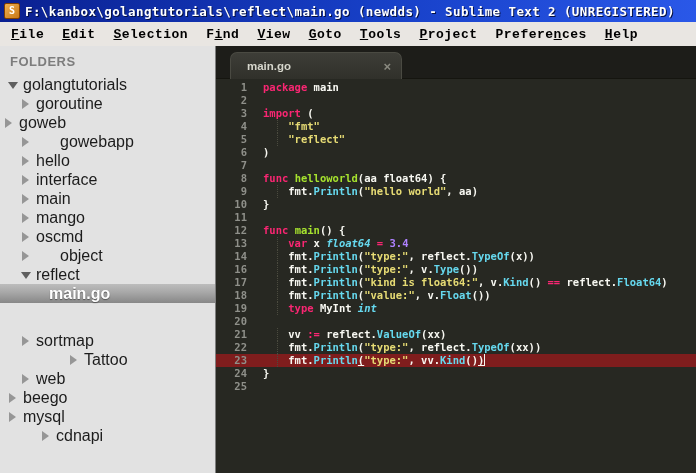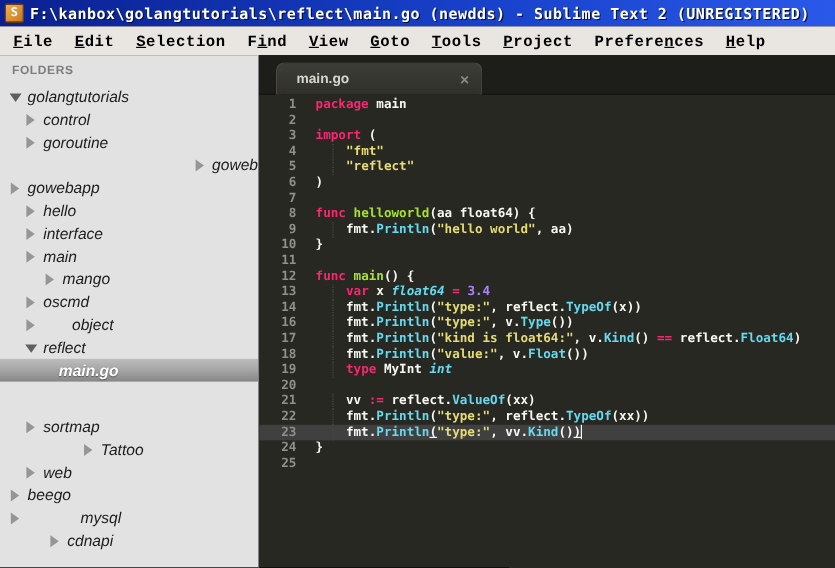--- a/index.html
+++ b/index.html
@@ -16,24 +16,24 @@
               white-space:nowrap;text-shadow:1px 1px 0 #051040;}
   
   .menubar{height:24px;flex:none;background:#e9e6e2;display:flex;align-items:center;
            padding-left:2px;font:bold 13px "Liberation Mono",monospace;color:#000;}
   .menu-item{padding:2px 9px;cursor:default;letter-spacing:0.5px;}
   .menu-item u{text-decoration:underline;}
   
   .body{flex:1;display:flex;min-height:0;}
   .sidebar{width:215px;flex:none;background:#e2e2e2;border-right:1px solid #7f7f7f;
            overflow:hidden;}
-  .folders-header{padding:8px 0 6px 10px;font-size:10px;font-weight:bold;color:#7d7d7d;
+  .folders-header{padding:8px 0 6px 10px;font-size:13px;font-weight:bold;color:#7d7d7d;
                   letter-spacing:0.5px;}
-  .tree-row{height:19px;display:flex;align-items:center;font-size:13px;color:#1c1c1c;
-            white-space:nowrap;font-style:italic;}
+  .tree-row{height:19px;display:flex;align-items:center;font-size:16px;color:#1c1c1c;
+            white-space:nowrap;}
   .tree-row .arrow{width:9px;height:9px;flex:none;margin-right:6px;position:relative;}
   .arrow.collapsed::before{content:"";position:absolute;left:1px;top:0;
        border-left:7px solid #969696;border-top:5px solid transparent;border-bottom:5px solid transparent;}
   .arrow.expanded::before{content:"";position:absolute;left:0;top:2px;
        border-top:7px solid #5f5f5f;border-left:5px solid transparent;border-right:5px solid transparent;}
   .arrow.none{border:none;}
   .tree-row.selected{background:linear-gradient(#bdbdbd,#a7a7a7 45%,#878787);color:#fff;
                      font-weight:bold;text-shadow:0 1px 1px #555;}
   
   .editor{flex:1;min-width:0;background:#272822;display:flex;flex-direction:column;}
@@ -41,21 +41,21 @@
           border-bottom:1px solid #15150f;}
   .tab{position:absolute;left:14px;top:6px;height:26px;width:144px;
        background:linear-gradient(#3d3d37,#30302a);border:1px solid #4a4a42;border-bottom:none;
        border-radius:7px 7px 0 0;display:flex;align-items:center;padding:0 10px 0 16px;}
   .tab-label{color:#d6d6cc;font:bold 11.5px "Liberation Sans",sans-serif;flex:1;}
   .tab-close{color:#8a8a80;font:bold 13px "Liberation Sans",sans-serif;line-height:1;}
   
   .code{flex:1;padding-top:2px;font:bold 10.5px "DejaVu Sans Mono",monospace;
         line-height:13px;overflow:hidden;}
   .crow{display:flex;height:13px;white-space:pre;}
-  .crow.cur{background:#404040;}
+  .crow.cur{background:#7f1d1d;}
   .ln{width:31px;flex:none;text-align:right;color:#8f908a;}
   .lc{padding-left:16px;position:relative;}
   .lc.g::before{content:"";position:absolute;left:30px;top:0;bottom:0;
                 border-left:1px dotted #4b4b3f;}
   .kw{color:#f92672;}
   .fn{color:#66d9ef;}
   .ty{color:#66d9ef;font-style:italic;}
   .nm{color:#a6e22e;}
   .st{color:#e6db74;}
   .nu{color:#ae81ff;}
@@ -91,47 +91,43 @@
 
     <div class="sidebar">
       <div class="folders-header">FOLDERS</div>
       <div id="tree">
           <div class="tree-row" style="padding-left: 8px;">
             <span class="arrow expanded"></span>
             <span>golangtutorials</span>
           </div>
           <div class="tree-row" style="padding-left: 21px;">
             <span class="arrow collapsed"></span>
-            <span>control</span>
-          </div>
-          <div class="tree-row" style="padding-left: 21px;">
-            <span class="arrow collapsed"></span>
             <span>goroutine</span>
           </div>
-          <div class="tree-row" style="padding-left: 4px; justify-content: flex-end;">
+          <div class="tree-row" style="padding-left: 4px;">
             <span class="arrow collapsed"></span>
             <span>goweb</span>
           </div>
-          <div class="tree-row" style="padding-left: 8px;">
+          <div class="tree-row" style="padding-left: 21px; gap: 24px;">
             <span class="arrow collapsed"></span>
             <span>gowebapp</span>
           </div>
           <div class="tree-row" style="padding-left: 21px;">
             <span class="arrow collapsed"></span>
             <span>hello</span>
           </div>
           <div class="tree-row" style="padding-left: 21px; align-items: center;">
             <span class="arrow collapsed"></span>
             <span>interface</span>
           </div>
           <div class="tree-row" style="padding-left: 21px;">
             <span class="arrow collapsed"></span>
             <span>main</span>
           </div>
-          <div class="tree-row" style="padding-left: 21px; margin-left: 16px;">
+          <div class="tree-row" style="padding-left: 21px;">
             <span class="arrow collapsed"></span>
             <span>mango</span>
           </div>
           <div class="tree-row" style="padding-left: 21px;">
             <span class="arrow collapsed"></span>
             <span>oscmd</span>
           </div>
           <div class="tree-row" style="padding-left: 21px; gap: 24px;">
             <span class="arrow collapsed"></span>
             <span>object</span>
@@ -153,21 +149,21 @@
             <span>Tattoo</span>
           </div>
           <div class="tree-row" style="padding-left: 21px;">
             <span class="arrow collapsed"></span>
             <span>web</span>
           </div>
           <div class="tree-row" style="padding-left: 8px;">
             <span class="arrow collapsed"></span>
             <span>beego</span>
           </div>
-          <div class="tree-row" style="padding-left: 8px; gap: 44px;">
+          <div class="tree-row" style="padding-left: 8px;">
             <span class="arrow collapsed"></span>
             <span>mysql</span>
           </div>
           <div class="tree-row" style="padding-left: 8px; margin-left: 33px;">
             <span class="arrow collapsed"></span>
             <span>cdnapi</span>
           </div>
         </div>
     </div>
 

